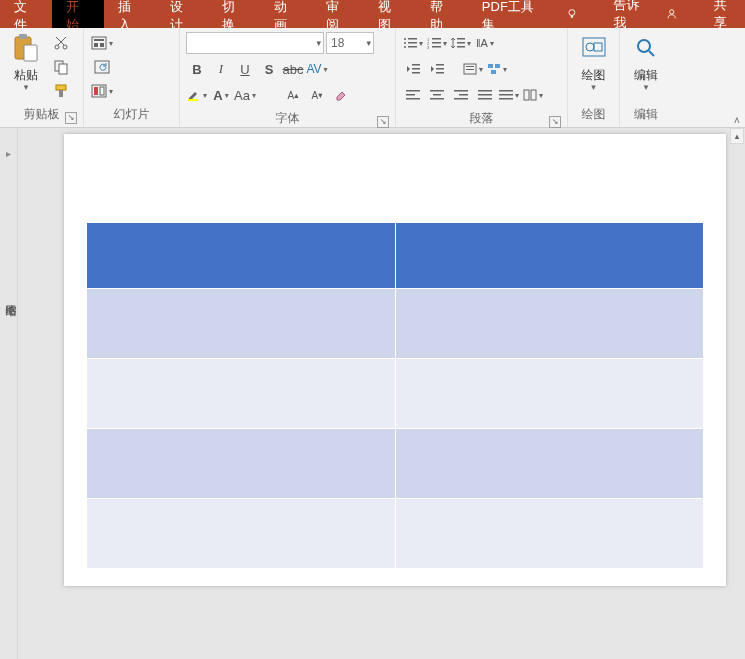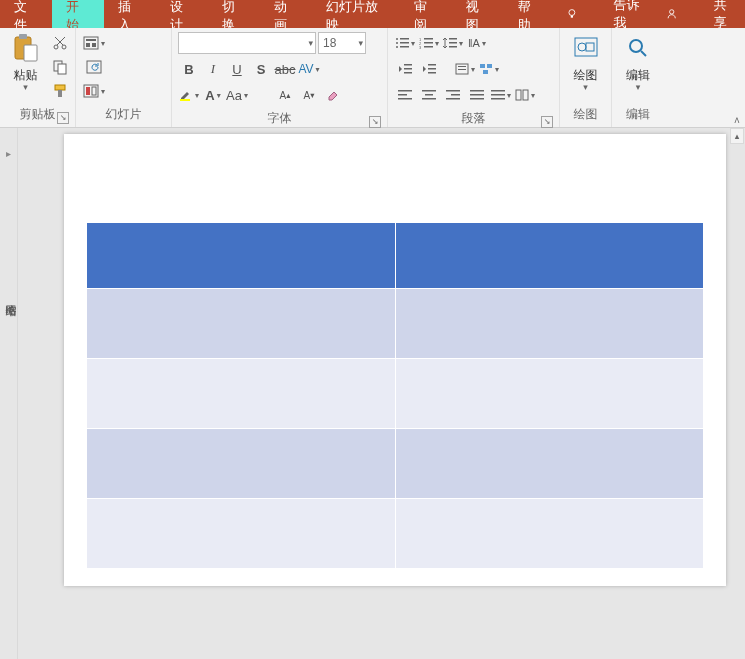--- a/index.html
+++ b/index.html
@@ -21,21 +21,21 @@
       color: #fff;
     }
     .title-tab {
       padding: 16px 14px;
       display: flex;
       align-items: center;
       font-size: 13px;
       cursor: pointer;
     }
     .title-tab.active {
-      background: #5eead4;
+      background: #000000;
       color: #b7472a;
     }
     .title-right {
       margin-left: auto;
       display: flex;
     }
     .title-right .title-tab { padding: 0 10px; gap: 32px; }
     .bulb, .person {
       display: inline-block;
       width: 14px; height: 14px;
@@ -230,45 +230,45 @@
 </head>
 <body>
 
 <div class="title-bar">
   <div class="title-tab">文件</div>
   <div class="title-tab active">开始</div>
   <div class="title-tab">插入</div>
   <div class="title-tab">设计</div>
   <div class="title-tab">切换</div>
   <div class="title-tab">动画</div>
-  <div class="title-tab">幻灯片放映</div>
   <div class="title-tab">审阅</div>
   <div class="title-tab">视图</div>
   <div class="title-tab">帮助</div>
+  <div class="title-tab">PDF工具集</div>
   <div class="title-right">
     <div class="title-tab">
       <svg class="bulb" viewBox="0 0 16 16">
           <circle cx="8" cy="6" r="4" fill="none" stroke="#fff" stroke-width="1.2"></circle>
           <rect x="6.5" y="10" width="3" height="3" fill="#fff"></rect>
         </svg>
       <span>告诉我</span>
     </div>
     <div class="title-tab">
       <svg class="person" viewBox="0 0 16 16">
           <circle cx="8" cy="5" r="3" fill="none" stroke="#fff" stroke-width="1.2"></circle>
           <path d="M3 14c0-3 2-5 5-5s5 2 5 5" fill="none" stroke="#fff" stroke-width="1.2"></path>
         </svg>
       <span>共享</span>
     </div>
   </div>
 </div>
 
 <div class="ribbon">
 
-  <div class="ribbon-group" style="width:76px">
+  <div class="ribbon-group" style="width:84px">
     <div class="ribbon-group-content">
       <div class="big-btn">
         <span class="ic">
           <svg class="svgic" width="28" height="30" viewBox="0 0 28 30">
               <rect x="3" y="4" width="16" height="22" rx="2" fill="#d9a13b" stroke="#b07c20"></rect>
               <rect x="7" y="1" width="8" height="5" rx="1" fill="#9aa0a6"></rect>
               <rect x="12" y="12" width="13" height="16" rx="1" fill="#fff" stroke="#8a8a8a"></rect>
             </svg>
         </span>
         <span class="lbl">粘贴</span>

